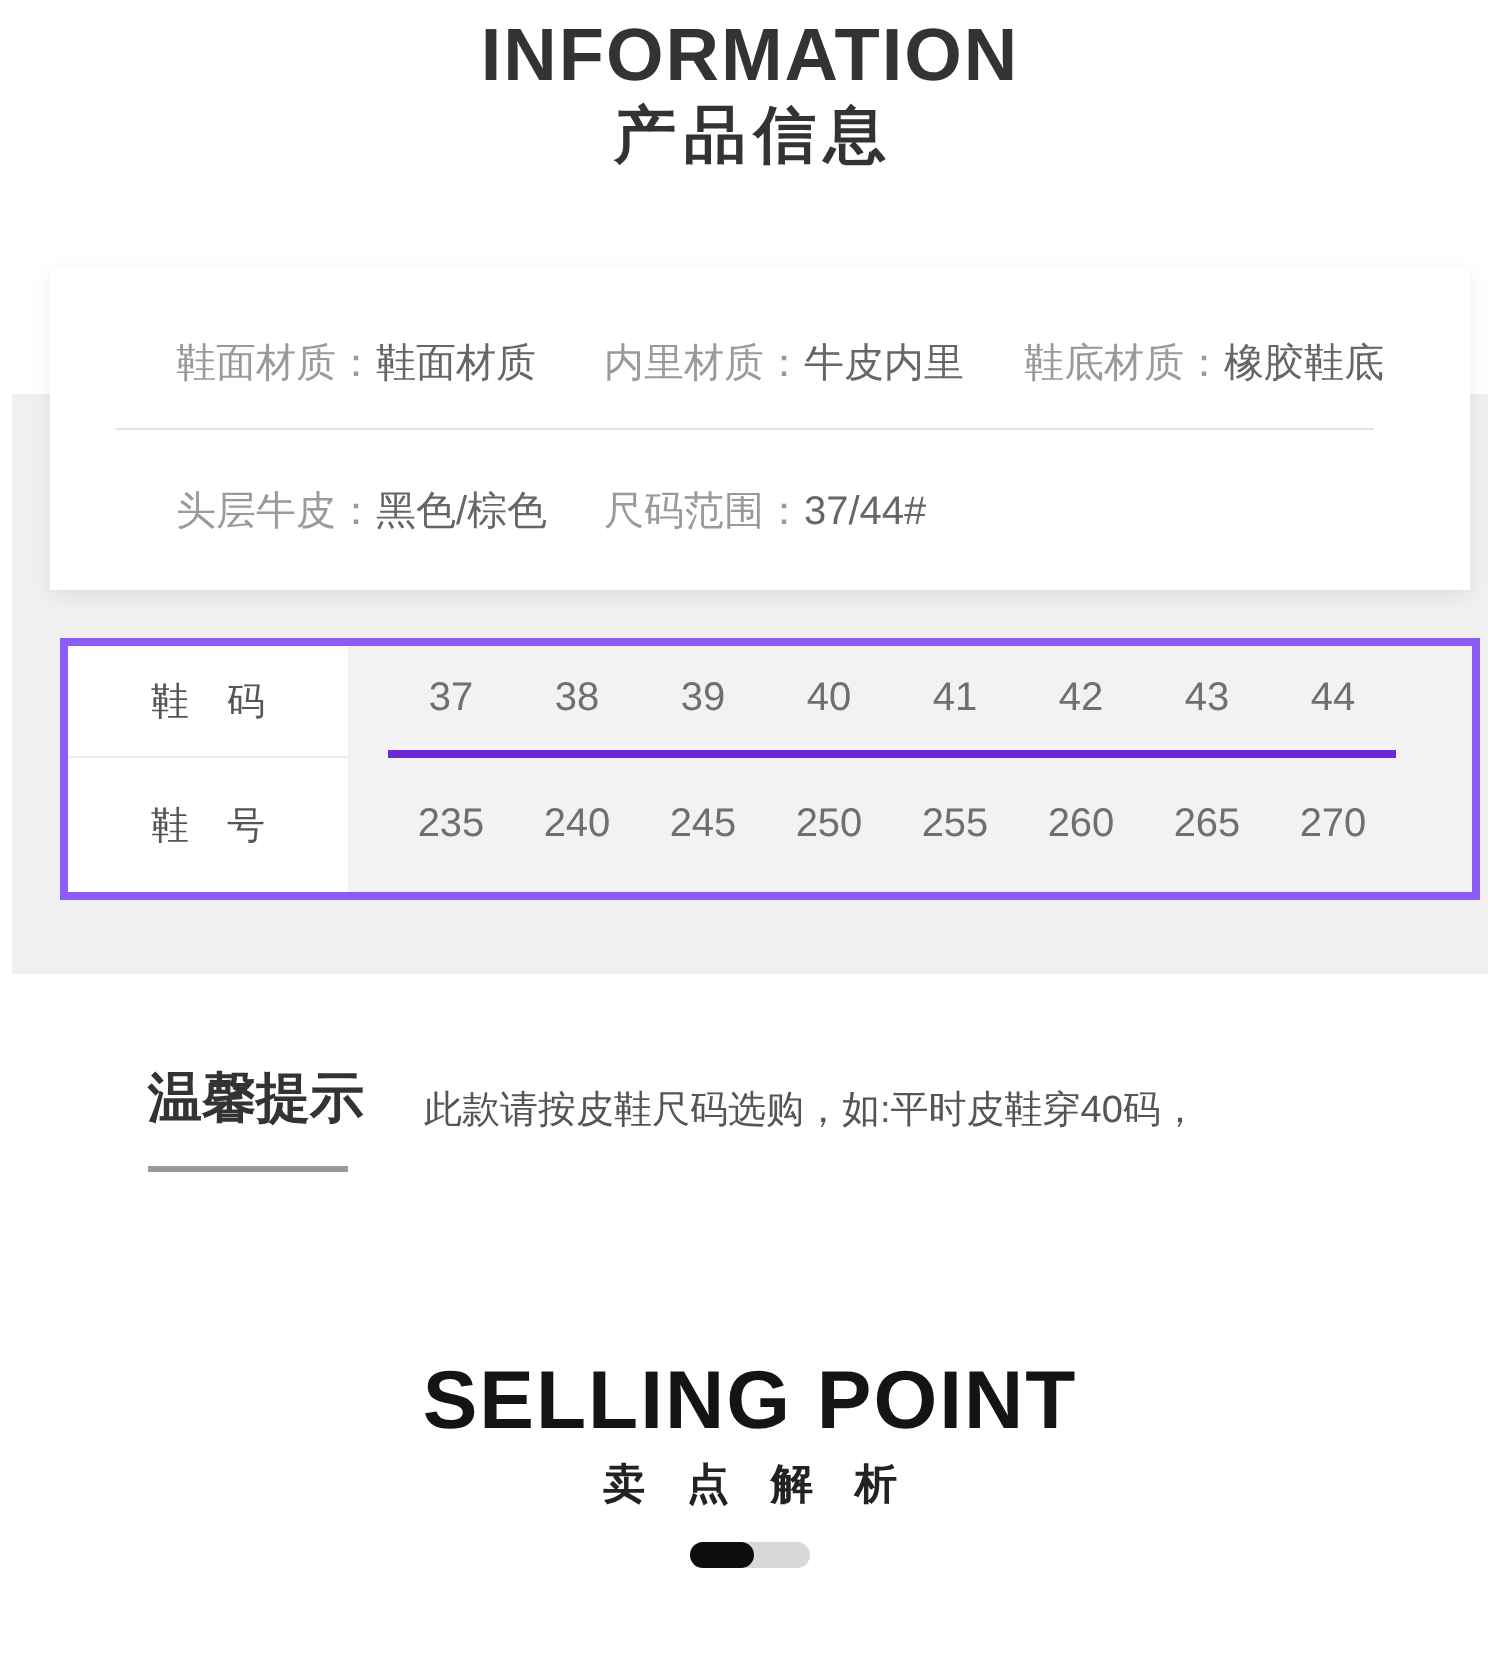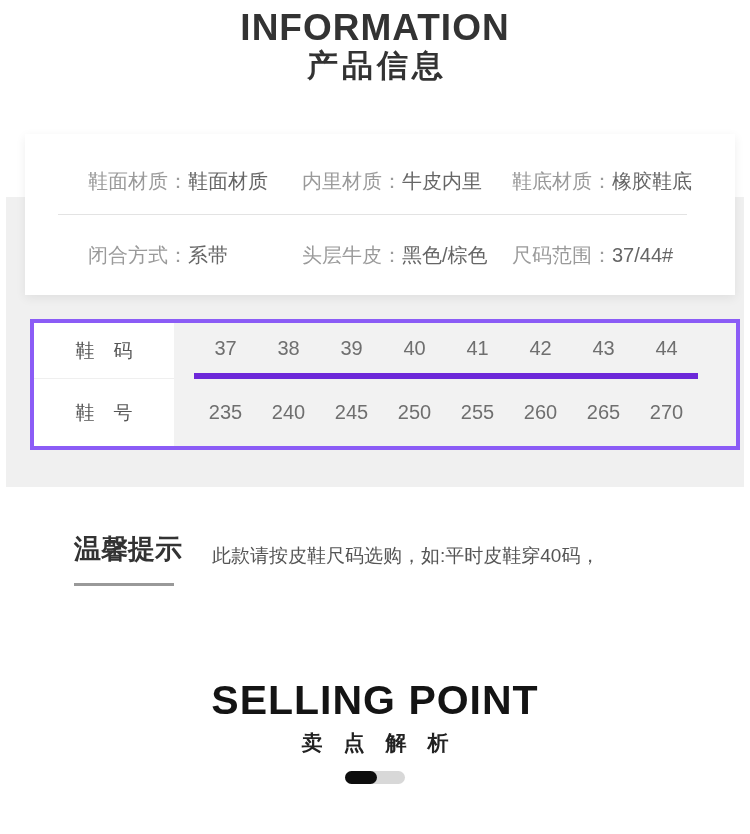--- a/index.html
+++ b/index.html
@@ -5,41 +5,41 @@
   html,body{margin:0;padding:0;background:#ffffff;}
   .page{
     position:relative;width:750px;height:834px;overflow:hidden;background:#ffffff;
     font-family:"Liberation Sans","DejaVu Sans",sans-serif;
   }
   
   .band{position:absolute;left:6px;top:197px;width:738px;height:290px;background:#f0f0f0;}
   
   .info-header{position:absolute;left:0;top:8px;width:750px;text-align:center;}
   .title-en{font-size:37px;line-height:40px;font-weight:700;color:#333333;letter-spacing:1px;}
-  .title-zh{font-size:31px;line-height:36px;font-weight:700;color:#333333;letter-spacing:4px;text-indent:4px;margin-top:2px;font-family:Liberation Mono, monospace;}
+  .title-zh{font-size:31px;line-height:36px;font-weight:700;color:#333333;letter-spacing:4px;text-indent:4px;margin-top:2px;}
   
   .attr-card{position:absolute;left:25px;top:134px;width:710px;height:161px;background:#ffffff;
     box-shadow:0 3px 10px rgba(0,0,0,0.07);box-sizing:border-box;z-index:2;}
   .attr-row{height:80px;box-sizing:border-box;display:grid;grid-template-columns:214px 210px 1fr;
     align-items:center;padding-left:63px;font-size:20px;}
   .attr-row.r1{padding-top:14px;}
   .attr-divider{border:none;border-top:1px solid #e3e3e3;margin:0 48px 0 33px;height:0;}
   .attr-label{color:#9a9a9a;}
   .attr-value{color:#666666;}
   
   .size-table{position:absolute;left:30px;top:319px;width:710px;height:131px;background:#8b5cf6;
     box-sizing:border-box;padding:4px;display:flex;z-index:2;}
   .label-col{width:140px;display:flex;flex-direction:column;background:#ffffff;}
   .label-cell{display:flex;align-items:center;justify-content:center;font-size:19px;color:#555555;box-sizing:border-box;}
   .label-cell.c1{height:56px;border-bottom:1px solid #efefef;}
   .label-cell.c2{height:67px;}
   .data-col{flex:1;background:#f2f2f2;padding:0 38px 0 20px;display:flex;flex-direction:column;box-sizing:border-box;}
   .data-row{display:grid;grid-template-columns:repeat(8,1fr);align-items:center;text-align:center;
     font-size:20px;color:#6f6f6f;box-sizing:border-box;}
-  .data-row.d1{height:56px;border-bottom:6px solid #6d28d9;}
+  .data-row.d1{height:56px;border-bottom:4px solid #6d28d9;}
   .data-row.d2{height:67px;}
   
   .tips{position:absolute;left:74px;top:534px;display:flex;align-items:flex-start;}
   .tips-heading{font-size:27px;font-weight:700;color:#333333;line-height:30px;}
   .tips-underline{width:100px;height:3px;background:#999999;margin-top:19px;}
   .tips-body{margin-left:30px;margin-top:3px;font-size:19px;color:#555555;line-height:38px;white-space:nowrap;}
   
   .selling{position:absolute;left:0;top:678px;width:750px;text-align:center;}
   .selling-title{font-size:41px;line-height:44px;font-weight:800;color:#141414;letter-spacing:1px;}
   .selling-sub{font-size:21px;line-height:24px;font-weight:600;color:#222222;margin-top:9px;}
@@ -65,23 +65,20 @@
       </div>
       <div class="attr-item">
         <span class="attr-label">内里材质：</span><span class="attr-value">牛皮内里</span>
       </div>
       <div class="attr-item">
         <span class="attr-label">鞋底材质：</span><span class="attr-value">橡胶鞋底</span>
       </div>
     </div>
     <div class="attr-divider"></div>
     <div class="attr-row r2">
-      <div class="attr-item">
-        <span class="attr-label">闭合方式：</span><span class="attr-value">系带</span>
-      </div>
       <div class="attr-item">
         <span class="attr-label">头层牛皮：</span><span class="attr-value">黑色/棕色</span>
       </div>
       <div class="attr-item">
         <span class="attr-label">尺码范围：</span><span class="attr-value">37/44#</span>
       </div>
     </div>
   </div>
 
   <div class="size-table">

